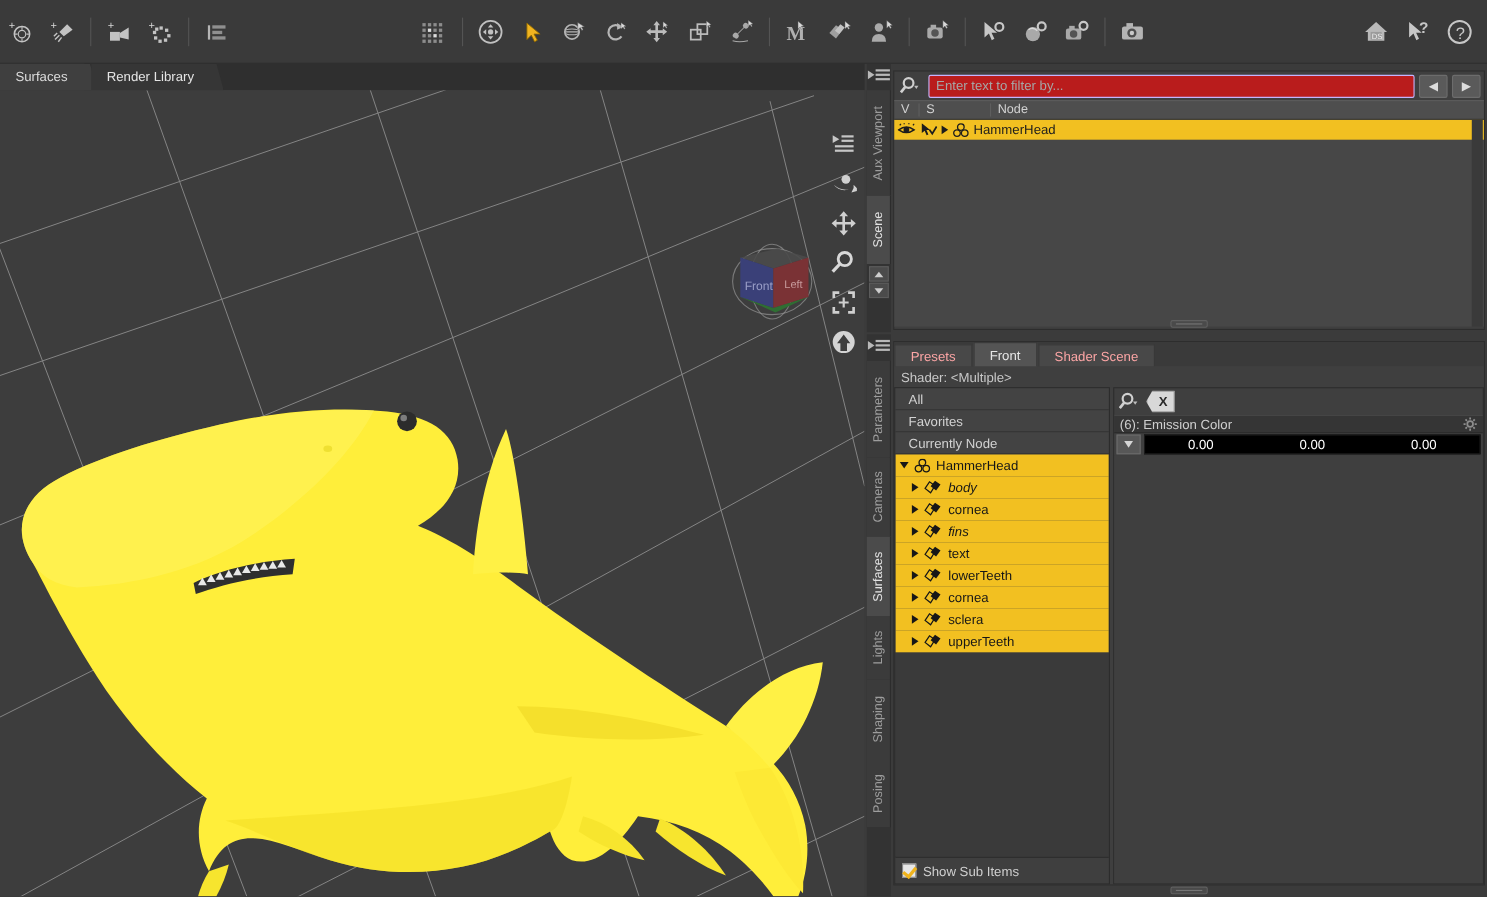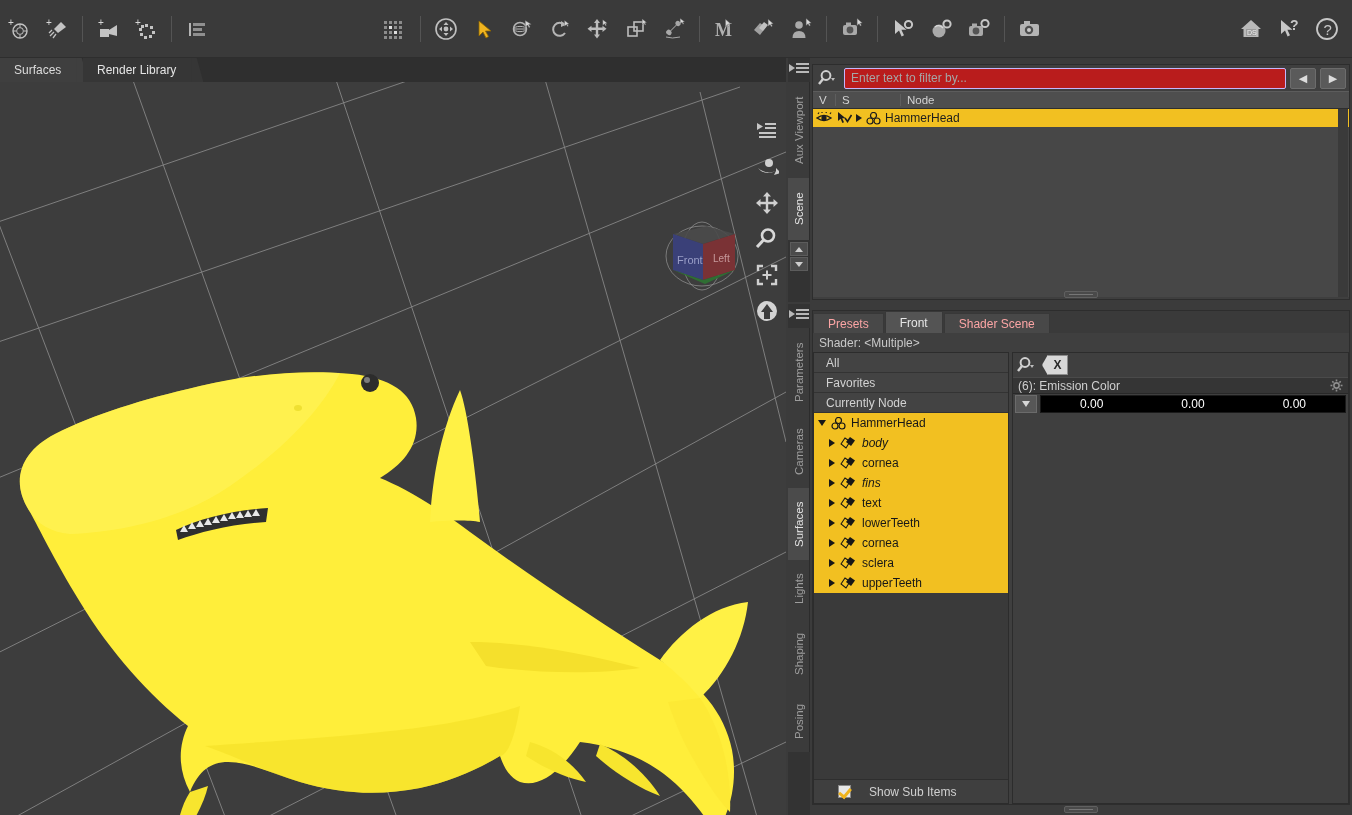--- a/index.html
+++ b/index.html
@@ -207,22 +207,22 @@
   }
   #surf-tree { flex: 1; background: #3a3a3a; overflow: hidden; }
   .tree-row {
     display: flex; align-items: center; gap: 5px;
     height: 20px; padding-left: 4px;
     background: #f2c021; color: #171717; font-size: 12px;
   }
   .tree-row.child { padding-left: 15px; }
   .tree-row .tlabel.italic { font-style: italic; }
   #show-sub {
-    height: 24px; display: flex; align-items: center; gap: 18px;
-    padding-left: 24px; background: #3f3f3f;
+    height: 24px; display: flex; align-items: center; gap: 6px;
+    padding-left: 6px; background: #3f3f3f;
     border-top: 1px solid #2e2e2e;
     font-size: 12px; color: #d0d0d0;
   }
   .chk {
     width: 13px; height: 13px; background: #e8e8e8;
     border: 1px solid #888; position: relative;
   }
   .chk::after {
     content: ''; position: absolute; left: 2px; top: 0px;
     width: 5px; height: 9px;

